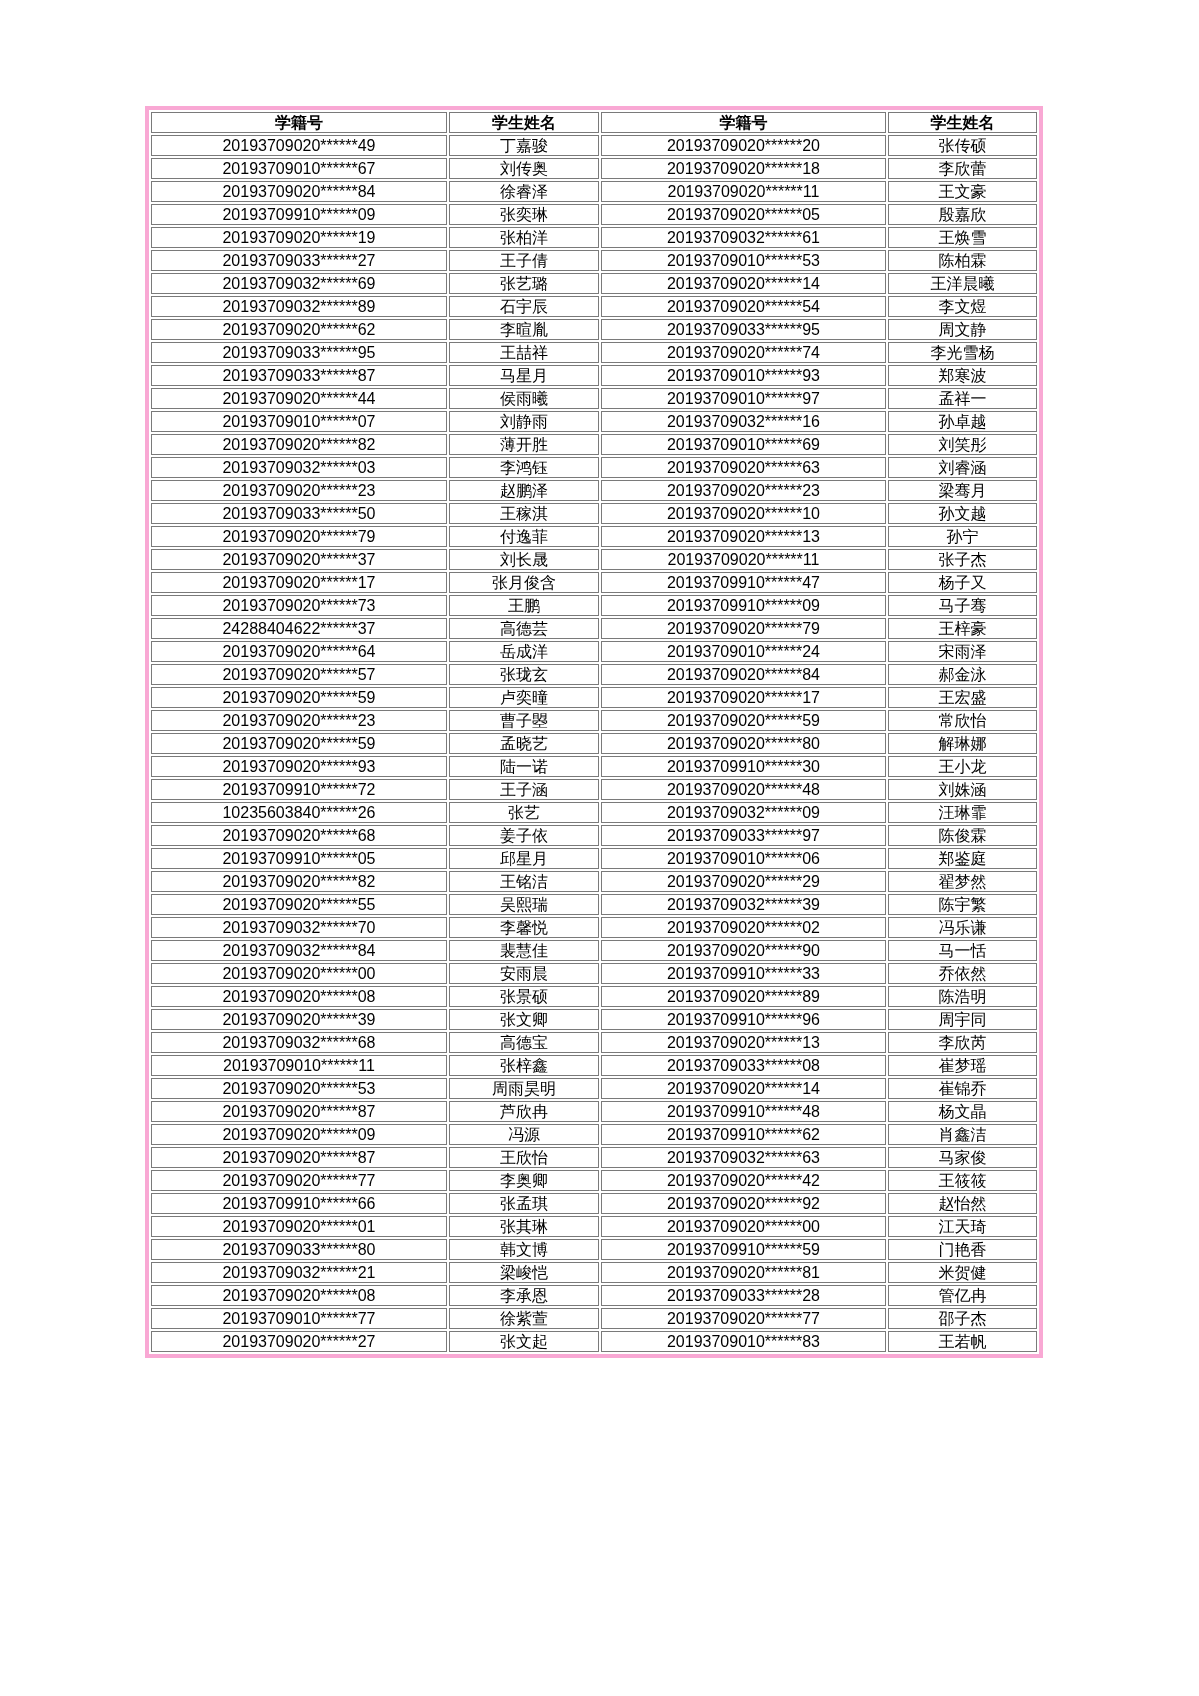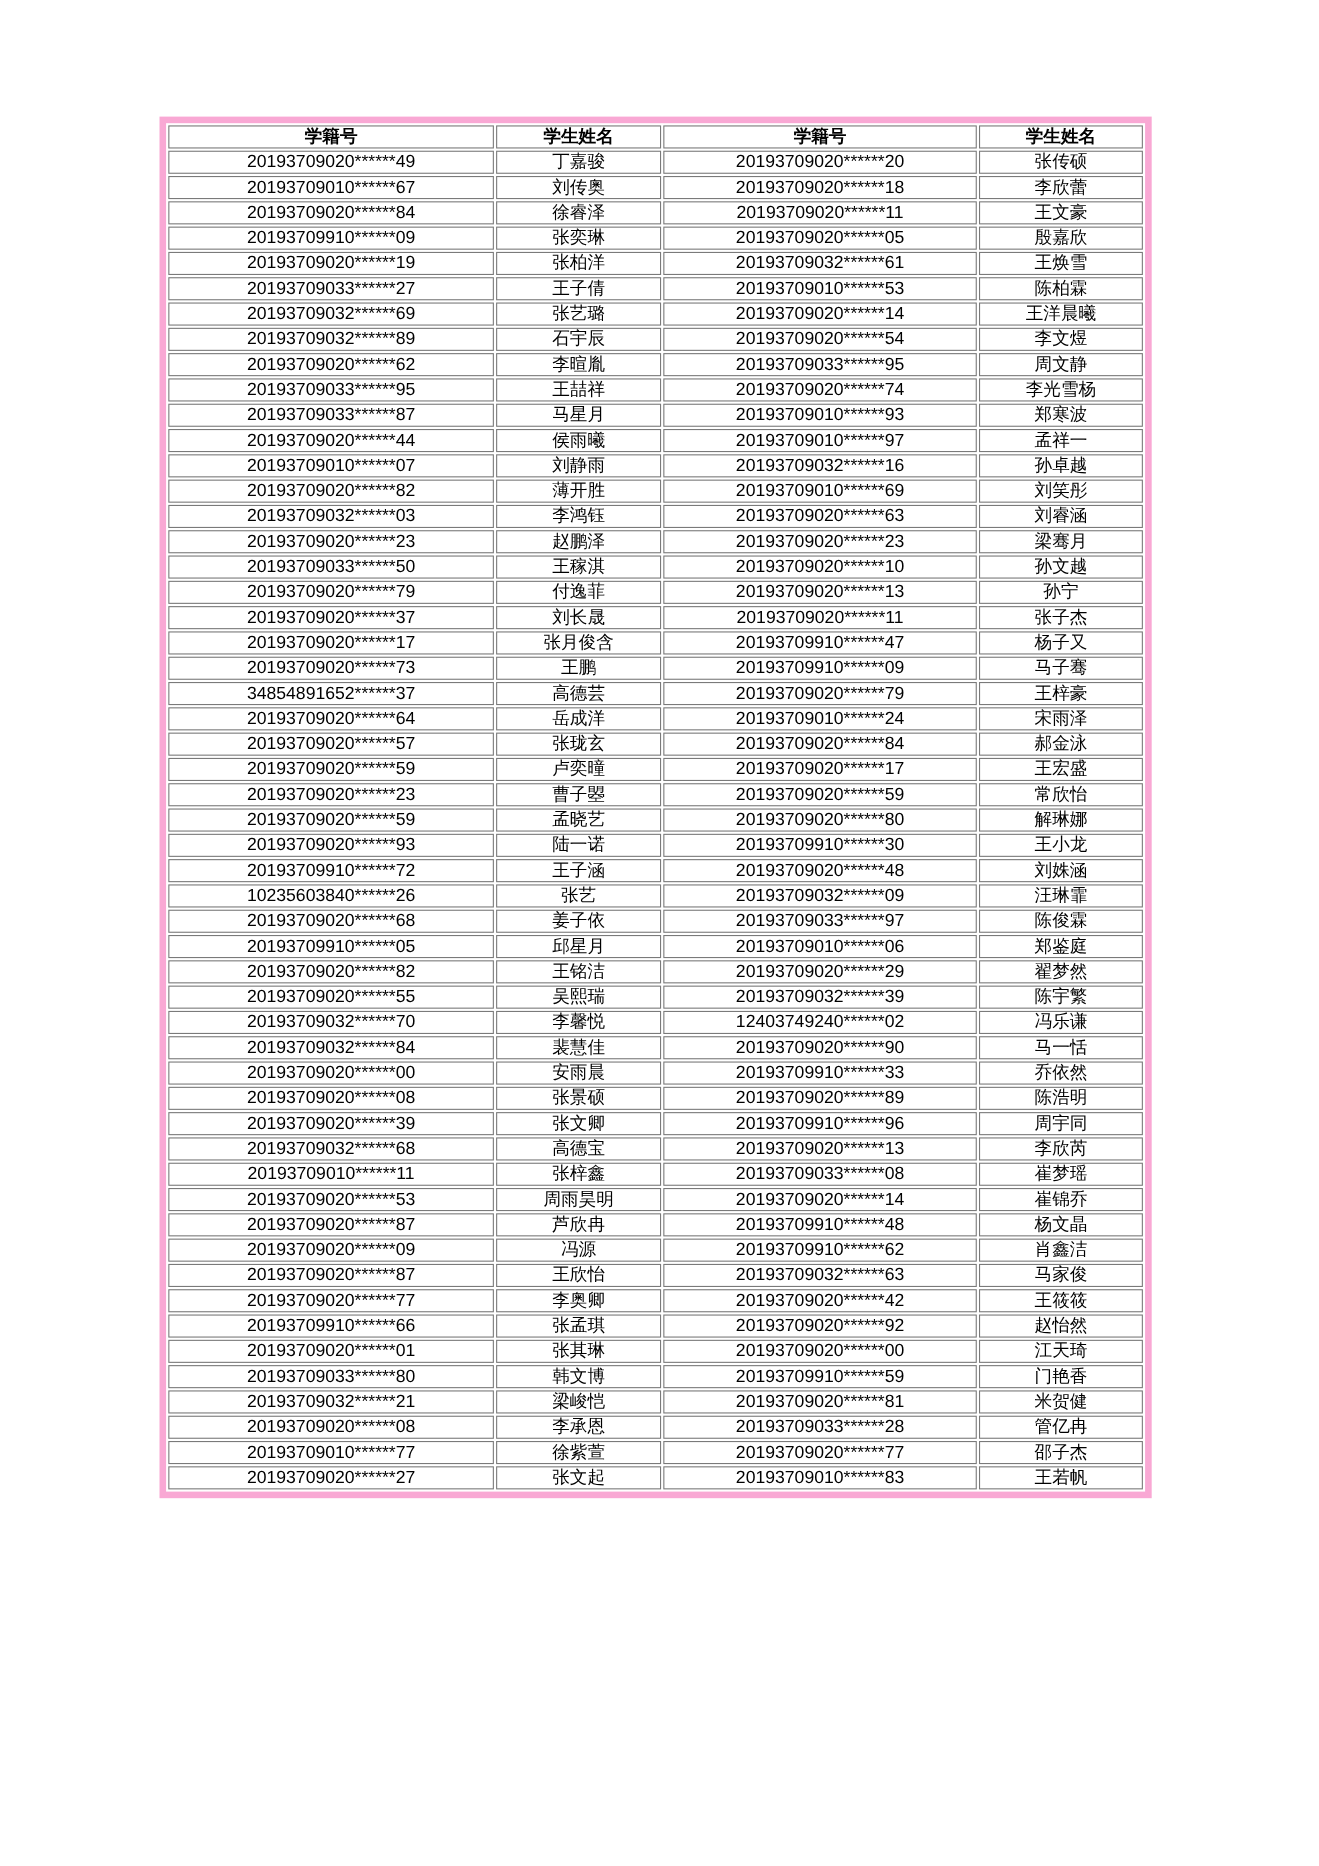--- a/index.html
+++ b/index.html
@@ -12,21 +12,21 @@
     background: #ffffff;
     overflow: hidden;
   }
   table.roster {
     position: absolute;
     left: 145px;
     top: 106px;
     width: 898px;
     border-collapse: separate;
     border-spacing: 2px;
-    border: 6px solid #f9a8d4;
+    border: 4px solid #f9a8d4;
     background: #ffffff;
     table-layout: fixed;
   }
   table.roster th, table.roster td {
     border: 1px solid #7a7a7a;
     height: 21px;
     padding: 0 2px;
     text-align: center;
     vertical-align: middle;
     font-size: 16px;
@@ -184,21 +184,21 @@
           <td>20193709910******47</td>
           <td>杨子又</td>
         </tr>
         <tr>
           <td>20193709020******73</td>
           <td>王鹏</td>
           <td>20193709910******09</td>
           <td>马子骞</td>
         </tr>
         <tr>
-          <td>34854891652******37</td>
+          <td>24288404622******37</td>
           <td>高德芸</td>
           <td>20193709020******79</td>
           <td>王梓豪</td>
         </tr>
         <tr>
           <td>20193709020******64</td>
           <td>岳成洋</td>
           <td>20193709010******24</td>
           <td>宋雨泽</td>
         </tr>
@@ -264,21 +264,21 @@
         </tr>
         <tr>
           <td>20193709020******55</td>
           <td>吴熙瑞</td>
           <td>20193709032******39</td>
           <td>陈宇繁</td>
         </tr>
         <tr>
           <td>20193709032******70</td>
           <td>李馨悦</td>
-          <td>12403749240******02</td>
+          <td>20193709020******02</td>
           <td>冯乐谦</td>
         </tr>
         <tr>
           <td>20193709032******84</td>
           <td>裴慧佳</td>
           <td>20193709020******90</td>
           <td>马一恬</td>
         </tr>
         <tr>
           <td>20193709020******00</td>

